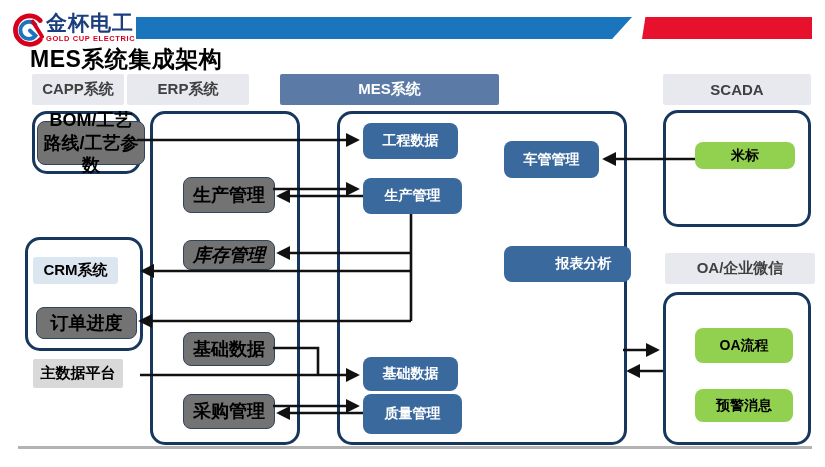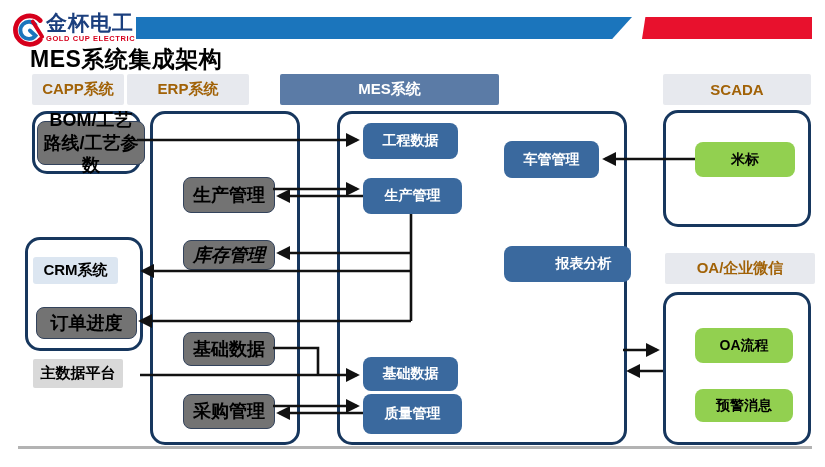--- a/index.html
+++ b/index.html
@@ -14,21 +14,21 @@
   .brand-en{font-size:7.5px;font-weight:bold;color:#d6001c;letter-spacing:0.6px;margin-top:2px;}
   .bar{position:absolute;top:17px;height:22px;}
   .bar-blue{left:136px;width:496px;background:#1b75bc;clip-path:polygon(0 0,100% 0,96% 100%,0 100%);}
   .bar-red{left:642px;width:170px;background:#e8112d;clip-path:polygon(2% 0,100% 0,100% 100%,0 100%);}
 
   .page-title{position:absolute;left:30px;top:44px;font-size:23px;font-weight:bold;color:#000;letter-spacing:0.5px;}
 
   
   .ghead{position:absolute;height:31px;display:flex;align-items:center;justify-content:center;
          font-size:15px;font-weight:bold;border-radius:2px;}
-  .ghead-light{background:#e7e9ee;color:#a16207;}
+  .ghead-light{background:#e7e9ee;color:#404040;}
   .ghead-dark{background:#5b7ba6;color:#fff;}
 
   
   .container-box{position:absolute;border:3px solid #17375e;border-radius:15px;background:transparent;}
 
   
   .node{position:absolute;display:flex;align-items:center;justify-content:center;text-align:center;
         font-weight:bold;border-radius:8px;line-height:1.25;}
   .node-white{background:#737373;border:1.5px solid #33435c;color:#000;font-size:18px;}
   .node-blue{background:#3a699e;color:#fff;font-size:14px;border:none;}
@@ -86,21 +86,21 @@
   <div class="node node-white" style="left:183px;top:332px;width:90px;height:32px;">基础数据</div>
   <div class="node node-white" style="left:183px;top:394px;width:90px;height:33px;">采购管理</div>
 
   <div class="node node-blue" style="left:363px;top:123px;width:95px;height:36px;">工程数据</div>
   <div class="node node-blue" style="left:363px;top:178px;width:99px;height:36px;">生产管理</div>
   <div class="node node-blue" style="left:504px;top:141px;width:95px;height:37px;">车管管理</div>
   <div class="node node-blue" style="left:504px;top:246px;width:95px;height:36px;padding-left:32px;">报表分析</div>
   <div class="node node-blue" style="left:363px;top:357px;width:95px;height:34px;">基础数据</div>
   <div class="node node-blue" style="left:363px;top:394px;width:99px;height:40px;">质量管理</div>
 
-  <div class="node node-green" style="left:695px;top:142px;width:100px;height:35px;">米标</div>
+  <div class="node node-green" style="left:695px;top:142px;width:100px;height:27px;">米标</div>
   <div class="node node-green" style="left:695px;top:328px;width:98px;height:35px;">OA流程</div>
   <div class="node node-green" style="left:695px;top:389px;width:98px;height:33px;">预警消息</div>
 
   <svg class="arrows" viewBox="0 0 825 467">
     <defs>
       <marker id="ah" viewBox="0 0 10 10" refX="8" refY="5" markerWidth="5.5" markerHeight="5.5" orient="auto-start-reverse">
         <path d="M0,0 L10,5 L0,10 z" fill="#111"></path>
       </marker>
     </defs>
     <g stroke="#111" stroke-width="2.6" fill="none">

